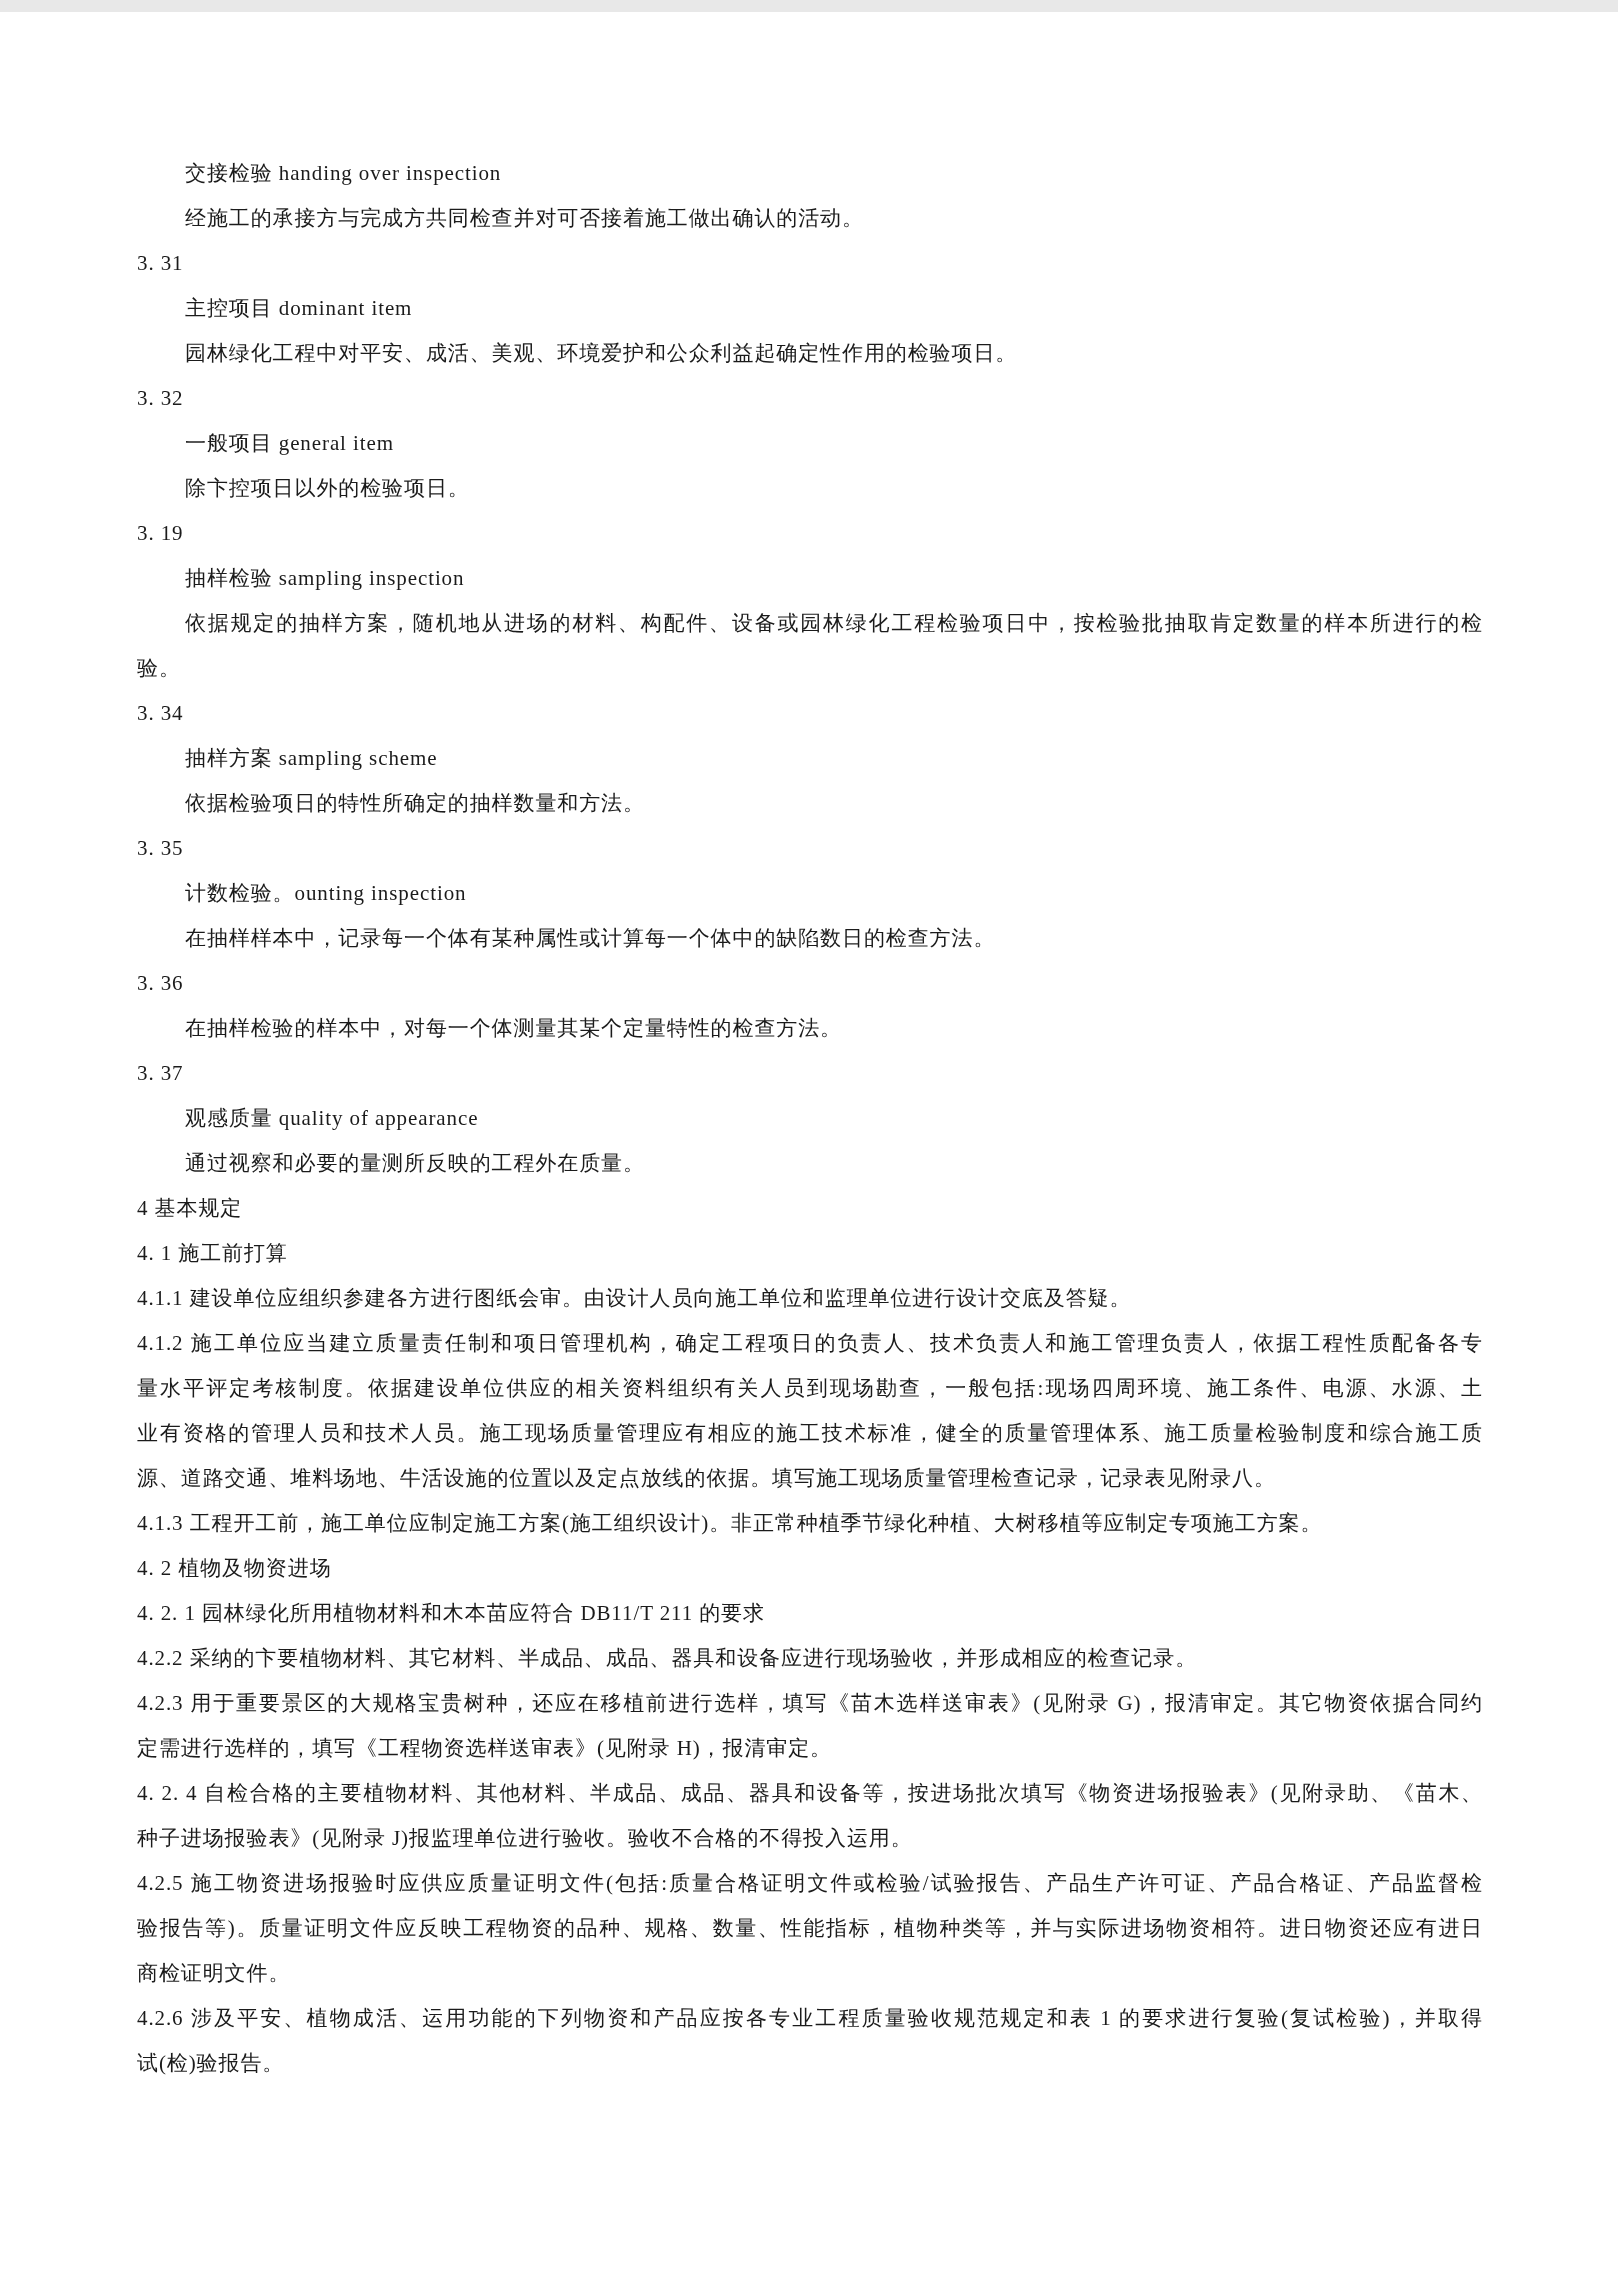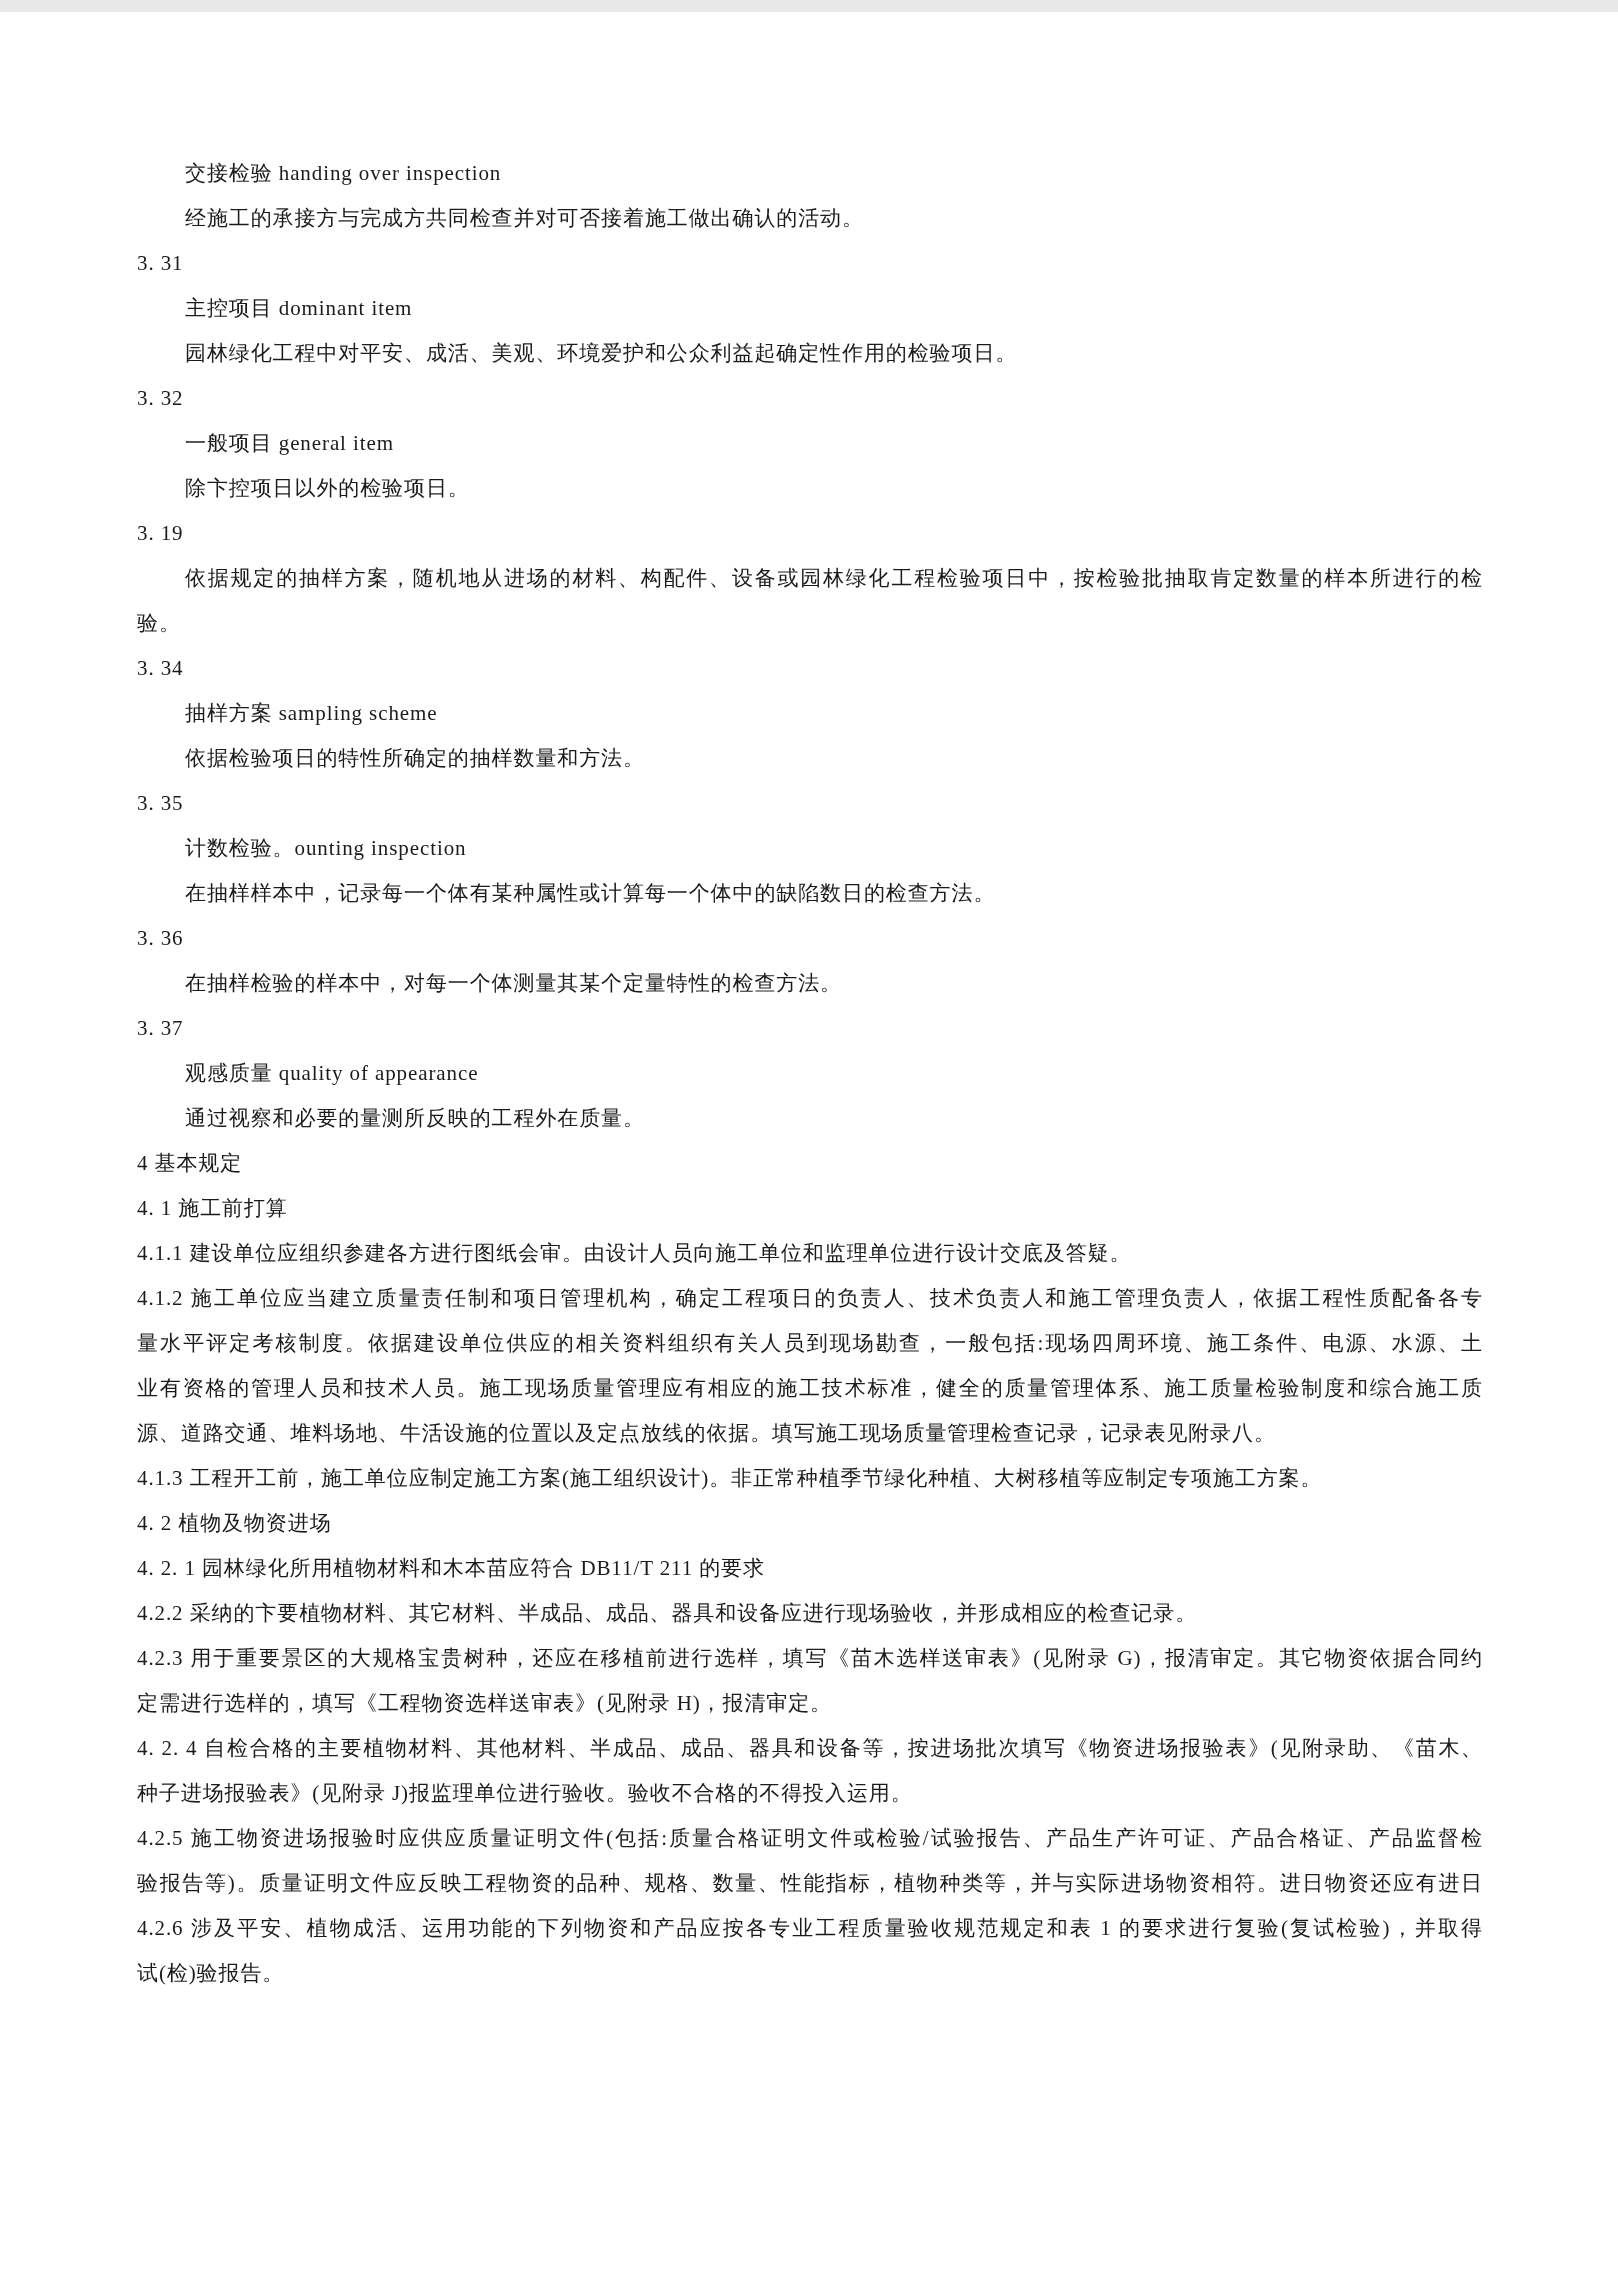--- a/index.html
+++ b/index.html
@@ -48,20 +48,21 @@
   <div class="content" id="content">
       <div class="line indent">交接检验 handing over inspection</div>
       <div class="line indent">经施工的承接方与完成方共同检查并对可否接着施工做出确认的活动。</div>
       <div class="line">3. 31</div>
       <div class="line indent">主控项目 dominant item</div>
       <div class="line indent">园林绿化工程中对平安、成活、美观、环境爱护和公众利益起确定性作用的检验项日。</div>
       <div class="line">3. 32</div>
       <div class="line indent">一般项目 general item</div>
       <div class="line indent">除卞控项日以外的检验项日。</div>
       <div class="line">3. 19</div>
+      <div class="line indent">抽样检验 sampling inspection</div>
       <div class="line indent full">依据规定的抽样方案，随机地从进场的材料、构配件、设备或园林绿化工程检验项日中，按检验批抽取肯定数量的样本所进行的检</div>
       <div class="line">验。</div>
       <div class="line">3. 34</div>
       <div class="line indent">抽样方案 sampling scheme</div>
       <div class="line indent">依据检验项日的特性所确定的抽样数量和方法。</div>
       <div class="line">3. 35</div>
       <div class="line indent">计数检验。ounting inspection</div>
       <div class="line indent">在抽样样本中，记录每一个体有某种属性或计算每一个体中的缺陷数日的检查方法。</div>
       <div class="line">3. 36</div>
       <div class="line indent">在抽样检验的样本中，对每一个体测量其某个定量特性的检查方法。</div>
@@ -78,17 +79,18 @@
       <div class="line">4.1.3 工程开工前，施工单位应制定施工方案(施工组织设计)。非正常种植季节绿化种植、大树移植等应制定专项施工方案。</div>
       <div class="line">4. 2 植物及物资进场</div>
       <div class="line">4. 2. 1 园林绿化所用植物材料和木本苗应符合 DB11/T 211 的要求</div>
       <div class="line">4.2.2 采纳的卞要植物材料、其它材料、半成品、成品、器具和设备应进行现场验收，并形成相应的检查记录。</div>
       <div class="line full">4.2.3 用于重要景区的大规格宝贵树种，还应在移植前进行选样，填写《苗木选样送审表》(见附录 G)，报清审定。其它物资依据合同约</div>
       <div class="line">定需进行选样的，填写《工程物资选样送审表》(见附录 H)，报清审定。</div>
       <div class="line full">4. 2. 4 自检合格的主要植物材料、其他材料、半成品、成品、器具和设备等，按进场批次填写《物资进场报验表》(见附录助、《苗木、</div>
       <div class="line">种子进场报验表》(见附录 J)报监理单位进行验收。验收不合格的不得投入运用。</div>
       <div class="line full">4.2.5 施工物资进场报验时应供应质量证明文件(包括:质量合格证明文件或检验/试验报告、产品生产许可证、产品合格证、产品监督检</div>
       <div class="line full">验报告等)。质量证明文件应反映工程物资的品种、规格、数量、性能指标，植物种类等，并与实际进场物资相符。进日物资还应有进日</div>
+      <div class="line">商检证明文件。</div>
       <div class="line full">4.2.6 涉及平安、植物成活、运用功能的下列物资和产品应按各专业工程质量验收规范规定和表 1 的要求进行复验(复试检验)，并取得</div>
       <div class="line">试(检)验报告。</div>
     </div>
 </div>
 
 
 </body></html>

